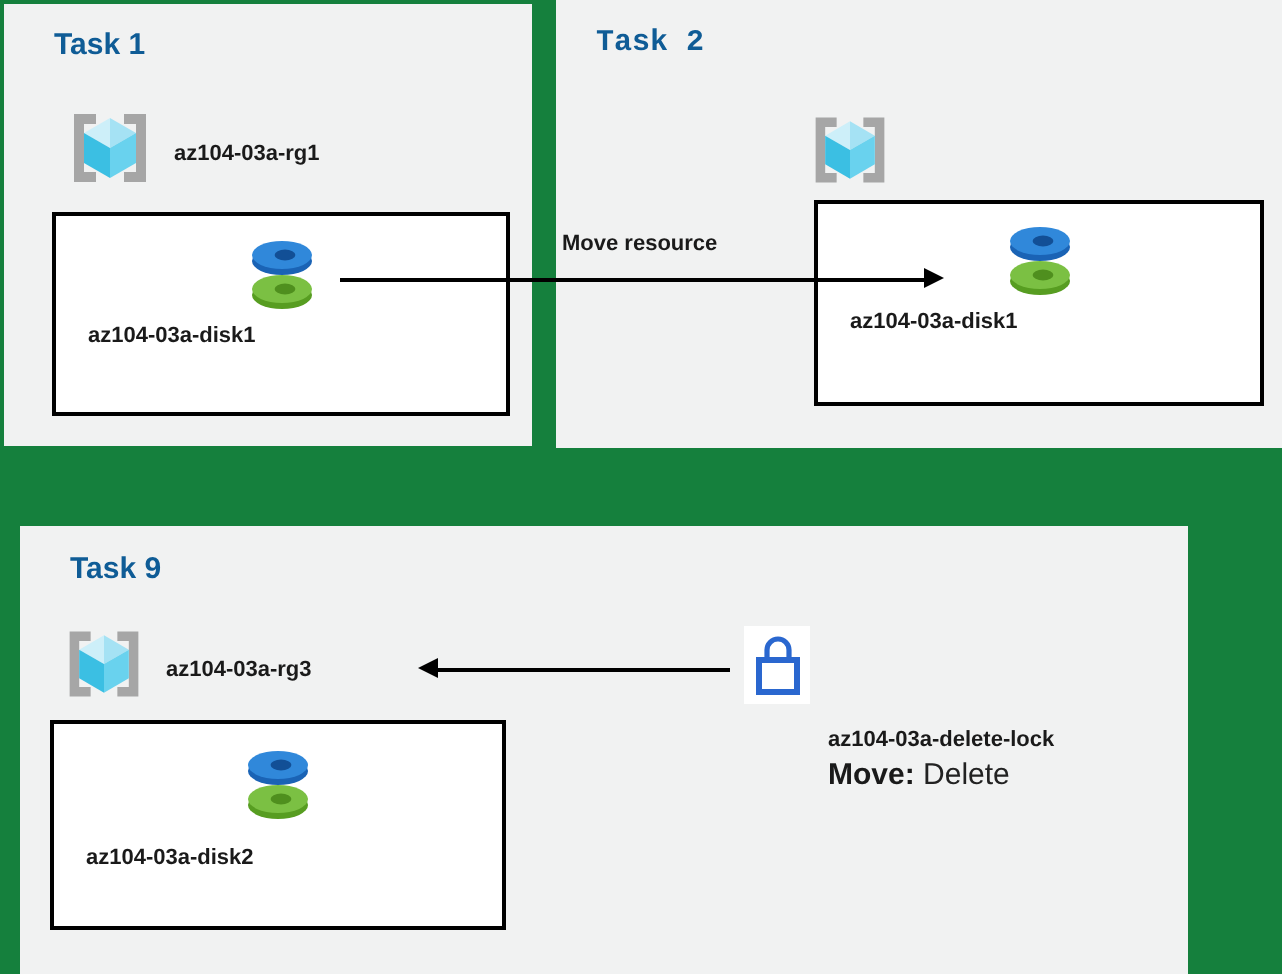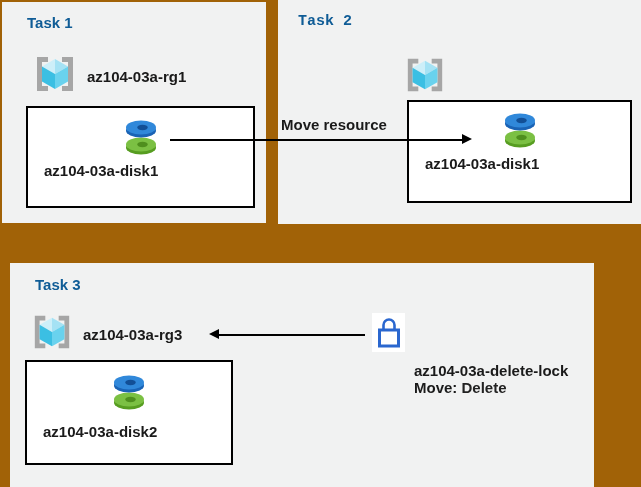--- a/index.html
+++ b/index.html
@@ -1,35 +1,35 @@
 <!DOCTYPE html>
 <html><head>
 <meta charset="utf-8">
 <style>
   html,body{margin:0;padding:0;background:#ffffff;}
   .canvas{
     position:relative;width:641px;height:487px;overflow:hidden;
-    font-family:"Liberation Sans",sans-serif;color:#1a1a1a;background:#a16207;
+    font-family:"Liberation Sans",sans-serif;color:#1a1a1a;background:#15803d;
   }
   .panel{position:absolute;background:#f1f2f2;}
   .panel-title{position:absolute;font-size:15px;font-weight:700;color:#0f5c96;}
-  .rg-label,.disk-label,.lock-name,.move-label{font-size:15px;font-weight:700;color:#1a1a1a;white-space:nowrap;}
+  .rg-label,.disk-label,.lock-name,.move-label{font-size:11px;font-weight:700;color:#1a1a1a;white-space:nowrap;}
   .rg-group{position:absolute;display:flex;align-items:center;gap:10px;}
   .res-box{position:absolute;background:#ffffff;border:2px solid #000;box-sizing:border-box;}
   .res-box .disk-wrap{position:absolute;left:0;right:0;display:flex;justify-content:center;}
   .res-box .disk-label{position:absolute;left:0;right:0;text-align:left;padding-left:16px;}
   .arrow-line{position:absolute;height:2px;background:#000;}
   .arrow-head-right{position:absolute;width:0;height:0;border-top:5.5px solid transparent;border-bottom:5.5px solid transparent;border-left:10px solid #000;}
   .arrow-head-left{position:absolute;width:0;height:0;border-top:5.5px solid transparent;border-bottom:5.5px solid transparent;border-right:10px solid #000;}
   .move-label{position:absolute;}
   .lock-box{position:absolute;background:#ffffff;display:flex;align-items:center;justify-content:center;}
   .lock-text{position:absolute;line-height:17px;margin-top:43px;}
   .lock-type-line{font-size:15px;}
   .lock-type-label{font-weight:700;}
-  .lock-type-value{font-weight:700;color:#222;}
+  .lock-type-value{font-weight:400;color:#222;}
   
   .rg-bracket{fill:#a6a6a6;}
   .cube-top-l{fill:#cdeff9;}
   .cube-top-r{fill:#a5e2f4;}
   .cube-left{fill:#3bbfe3;}
   .cube-right{fill:#69d2ee;}
   .dk-blue-side{fill:#1a63b5;}
   .dk-blue-top{fill:#3088da;}
   .dk-blue-hole{fill:#124f96;}
   .dk-green-side{fill:#579d21;}
@@ -104,38 +104,38 @@
       </svg>
     </div>
     <div class="disk-label" style="top:53px;">az104-03a-disk1</div>
   </div>
 
   <div class="move-label" style="left:281px;top:116px;">Move resource</div>
   <div class="arrow-line" style="left:170px;top:139px;width:293px;"></div>
   <div class="arrow-head-right" style="left:462px;top:134px;"></div>
 
   <div class="panel" style="left:10px;top:263px;width:584px;height:224px;">
-    <div class="panel-title" style="left:25px;top:13px;">Task 3</div>
+    <div class="panel-title" style="left:25px;top:13px;">Task 9</div>
   </div>
 
   <div class="rg-group" style="left:31px;top:311px;">
     <span>
       <svg width="42" height="42" viewBox="0 0 44 44">
         <path class="rg-bracket" d="M4 5 h11 v5 h-6 v24 h6 v5 H4 z"></path>
         <path class="rg-bracket" d="M40 5 H29 v5 h6 v24 h-6 v5 h11 z"></path>
         <polygon class="cube-top-l" points="22,7 9,14.5 22,22"></polygon>
         <polygon class="cube-top-r" points="22,7 35,14.5 22,22"></polygon>
         <polygon class="cube-left" points="9,14.5 22,22 22,37 9,29.5"></polygon>
         <polygon class="cube-right" points="35,14.5 22,22 22,37 35,29.5"></polygon>
       </svg>
     </span>
     <span class="rg-label">az104-03a-rg3</span>
   </div>
 
-  <div class="res-box" style="left:25px;top:360px;width:208px;height:105px;">
+  <div class="res-box" style="left:25px;top:360px;width:228px;height:105px;">
     <div class="disk-wrap" style="top:9px;">
       <svg width="44" height="40" viewBox="0 0 44 40">
         <ellipse class="dk-green-side" cx="22" cy="31.5" rx="15" ry="7"></ellipse>
         <ellipse class="dk-green-top" cx="22" cy="28.5" rx="15" ry="7"></ellipse>
         <ellipse class="dk-green-hole" cx="23.5" cy="28.5" rx="5.2" ry="2.7"></ellipse>
         <ellipse class="dk-blue-side" cx="22" cy="14.5" rx="15" ry="7"></ellipse>
         <ellipse class="dk-blue-top" cx="22" cy="11.5" rx="15" ry="7"></ellipse>
         <ellipse class="dk-blue-hole" cx="23.5" cy="11.5" rx="5.2" ry="2.7"></ellipse>
       </svg>
     </div>

